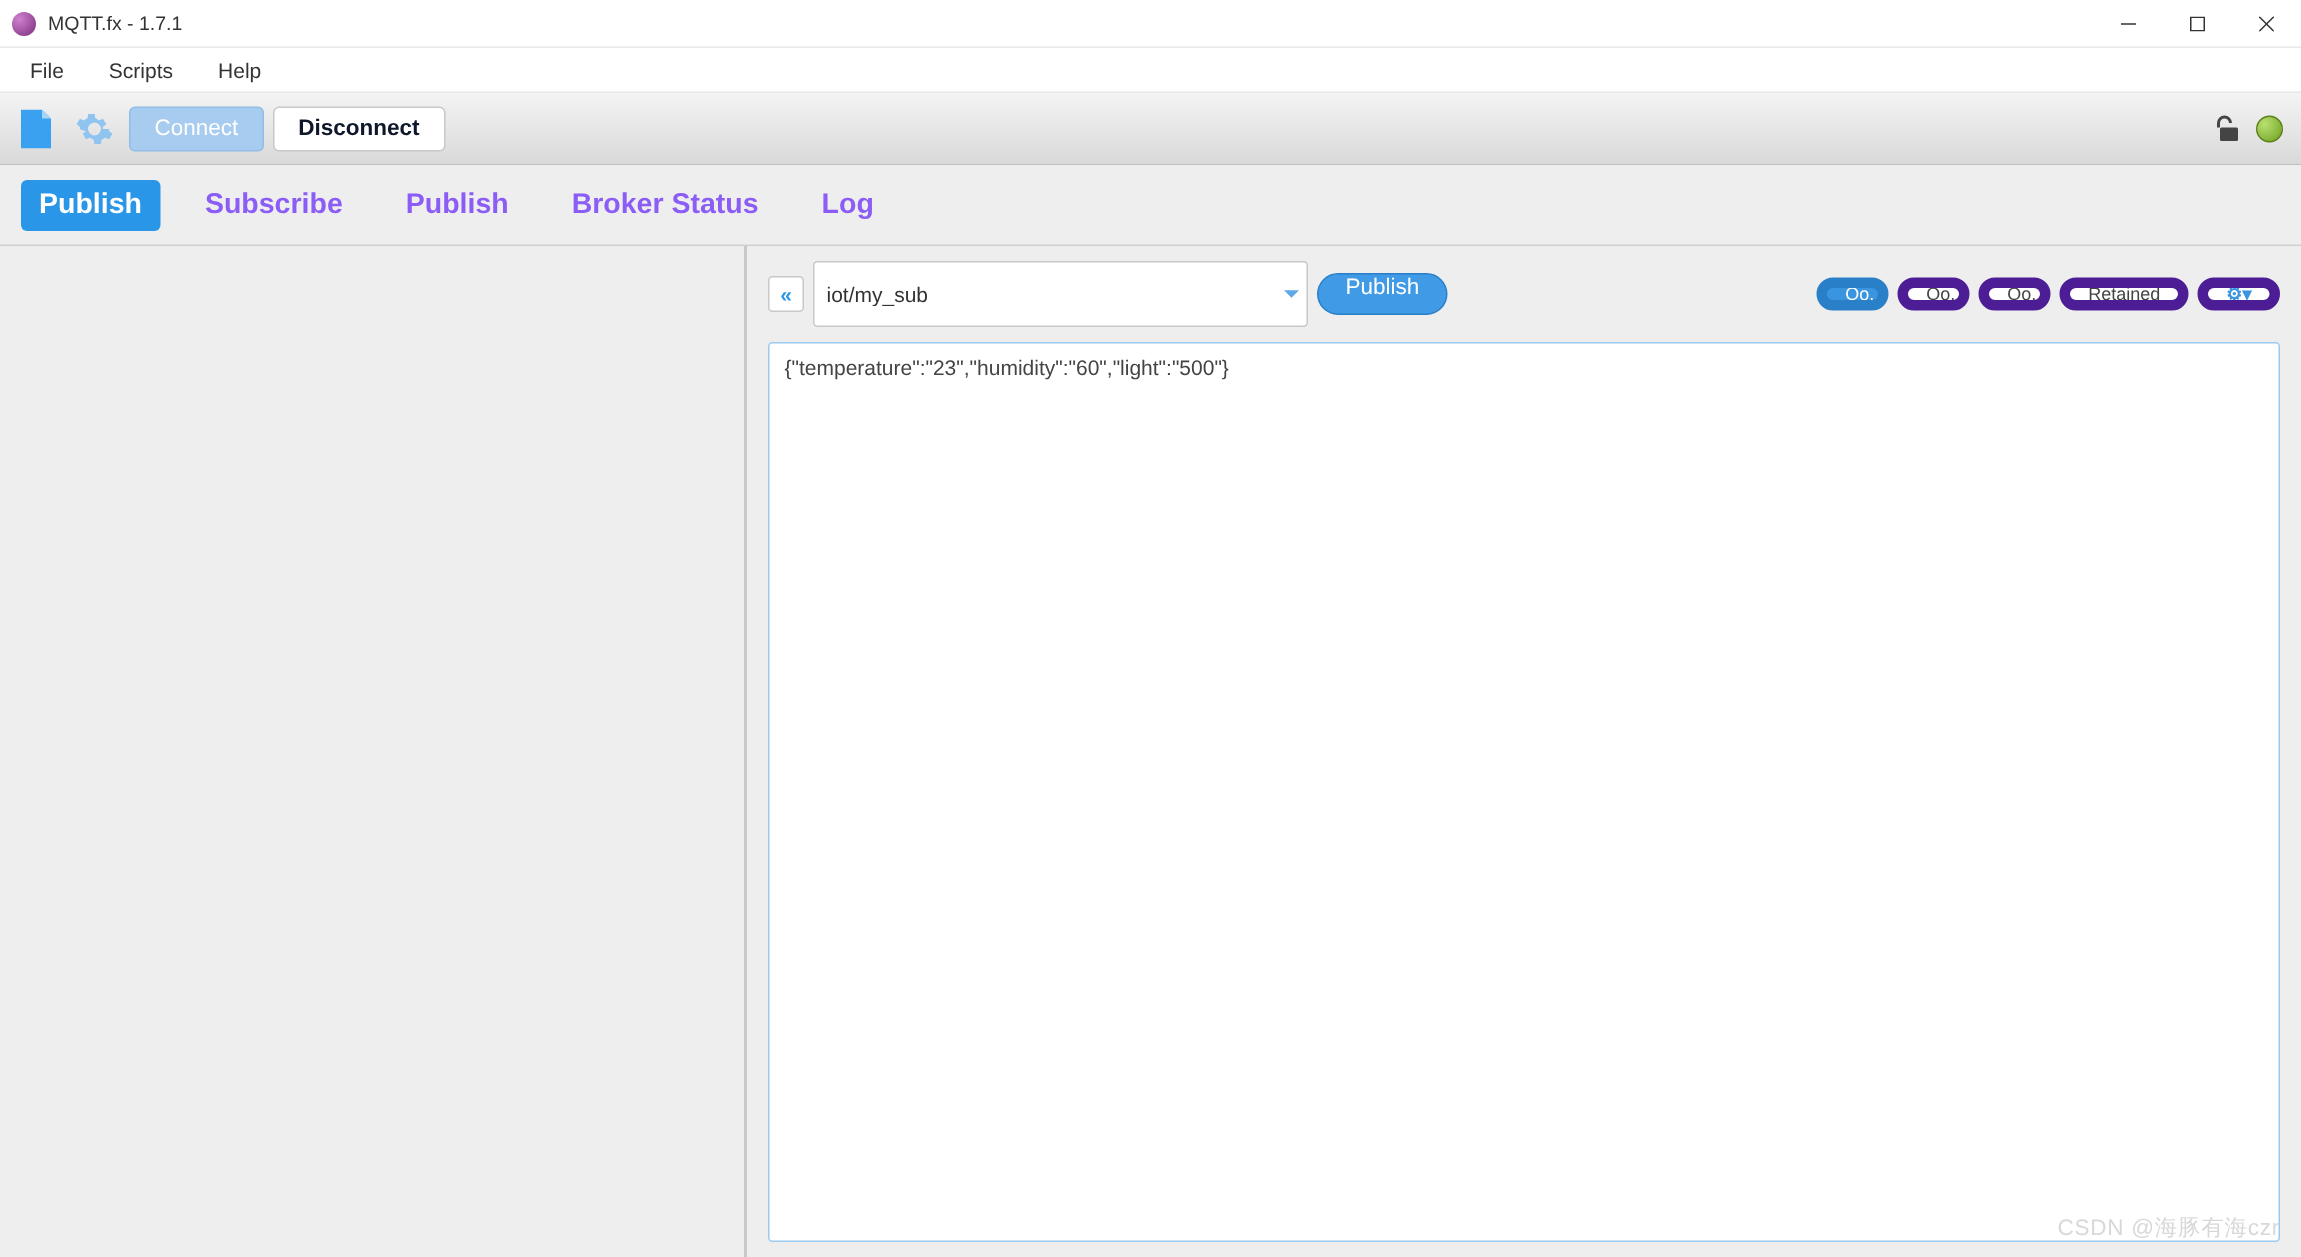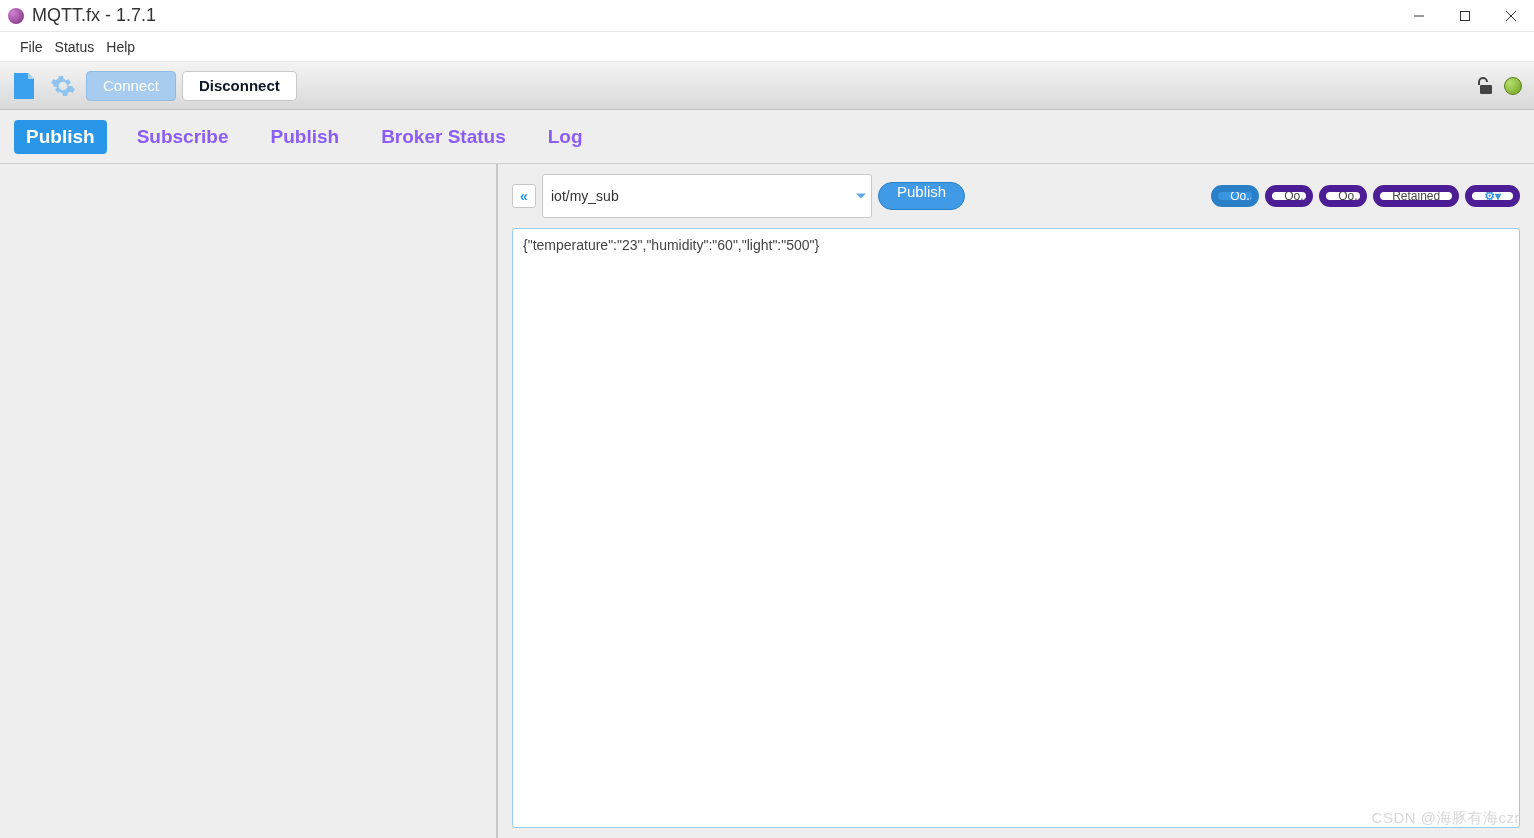--- a/index.html
+++ b/index.html
@@ -1,27 +1,27 @@
 <!DOCTYPE html>
 <html><head>
   <meta charset="utf-8">
   <style>
     * { margin: 0; padding: 0; box-sizing: border-box; font-family: "Segoe UI", Arial, sans-serif; }
     body { width: 1534px; height: 838px; background: #fff; overflow: hidden; position: relative; }
 
     
     .titlebar { height: 32px; display: flex; align-items: center; padding-left: 8px; background: #fff; border-bottom: 1px solid #e8e8e8; }
     .titlebar-icon { width: 16px; height: 16px; border-radius: 50%; background: radial-gradient(circle at 30% 30%, #d080d0, #7a2d7a); margin-right: 8px; }
-    .titlebar-text { font-size: 18px; color: #333; flex: 1; }
+    .titlebar-text { font-size: 13px; color: #333; flex: 1; }
     .win-controls { display: flex; }
     .win-btn { width: 46px; height: 32px; display: flex; align-items: center; justify-content: center; cursor: pointer; }
     .win-btn svg { width: 10px; height: 10px; }
 
     
-    .menubar { height: 30px; display: flex; align-items: center; padding-left: 14px; gap: 0; background: #fff; border-bottom: 1px solid #e8e8e8; }
+    .menubar { height: 30px; display: flex; align-items: center; padding-left: 14px; gap: 18px; background: #fff; border-bottom: 1px solid #e8e8e8; }
     .menubar-item { font-size: 14px; color: #333; cursor: pointer; padding: 4px 6px; }
 
     
     .connbar { height: 48px; background: linear-gradient(#f4f4f4, #d9d9d9); display: flex; align-items: center; padding: 0 12px; border-bottom: 1px solid #c0c0c0; }
     .file-icon { width: 22px; height: 26px; margin-right: 6px; }
     .profile-select { width: 280px; height: 30px; border: 1px solid #d0d0d0; border-radius: 3px; background: #fff; display: flex; align-items: center; padding: 0 8px; color: #bbb; font-size: 14px; position: relative; cursor: pointer; }
     .profile-select::after { content: ""; position: absolute; right: 8px; border-left: 5px solid transparent; border-right: 5px solid transparent; border-top: 5px solid #5fa8e8; }
     .gear-icon { width: 30px; height: 30px; margin: 0 8px; display: flex; align-items: center; justify-content: center; cursor: pointer; }
     .btn { height: 30px; padding: 0 16px; border-radius: 4px; font-size: 15px; display: flex; align-items: center; justify-content: center; cursor: pointer; border: 1px solid #c8c8c8; }
     .btn-connect { background: #a7ccf0; color: #fff; border: 1px solid #8fbde8; margin-right: 6px; }
@@ -76,21 +76,21 @@
       <svg viewBox="0 0 10 10">
           <line x1="0" y1="0" x2="10" y2="10" stroke="#333" stroke-width="1"></line>
           <line x1="10" y1="0" x2="0" y2="10" stroke="#333" stroke-width="1"></line>
         </svg>
     </div>
   </div>
 </div>
 
 <div class="menubar">
   <div class="menubar-item">File</div>
-  <div class="menubar-item">Status</div>
+  <div class="menubar-item">Scripts</div>
   <div class="menubar-item">Help</div>
 </div>
 
 <div class="connbar">
   <svg class="file-icon" viewBox="0 0 22 26">
     <path d="M2 0 L16 0 L22 6 L22 26 L2 26 Z" fill="#3aa0f0"></path>
     <path d="M16 0 L16 6 L22 6 Z" fill="#a8d4f8"></path>
   </svg>
   <div class="gear-icon">
     <svg width="26" height="26" viewBox="0 0 24 24">

